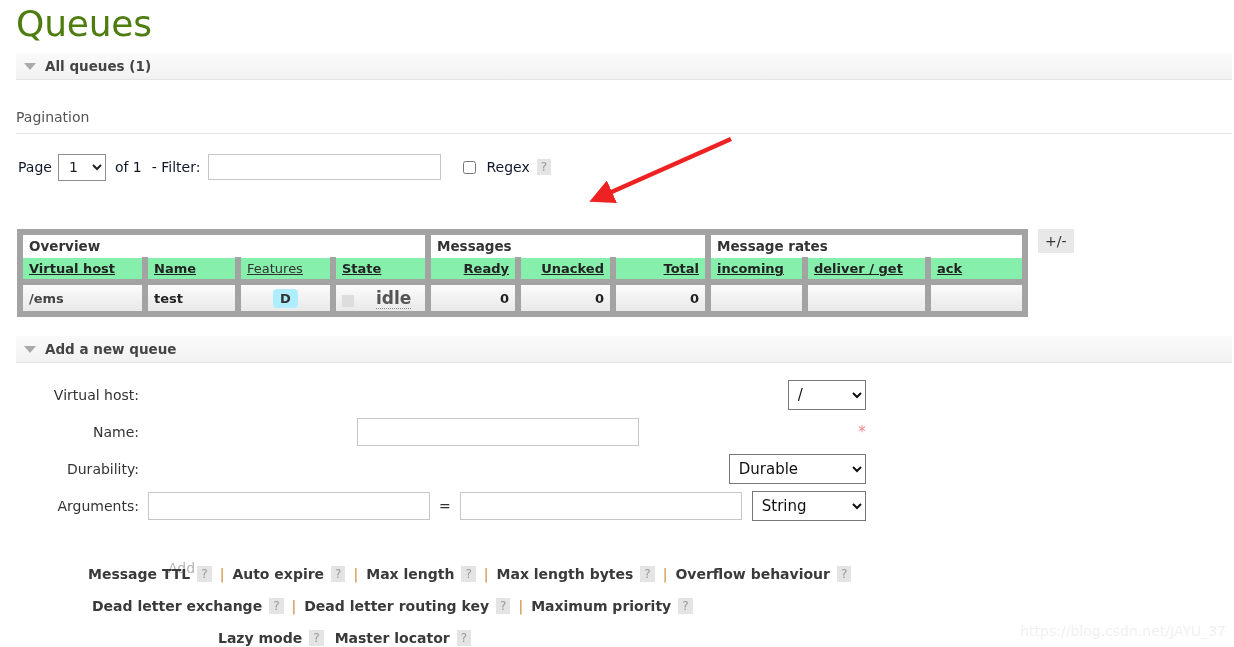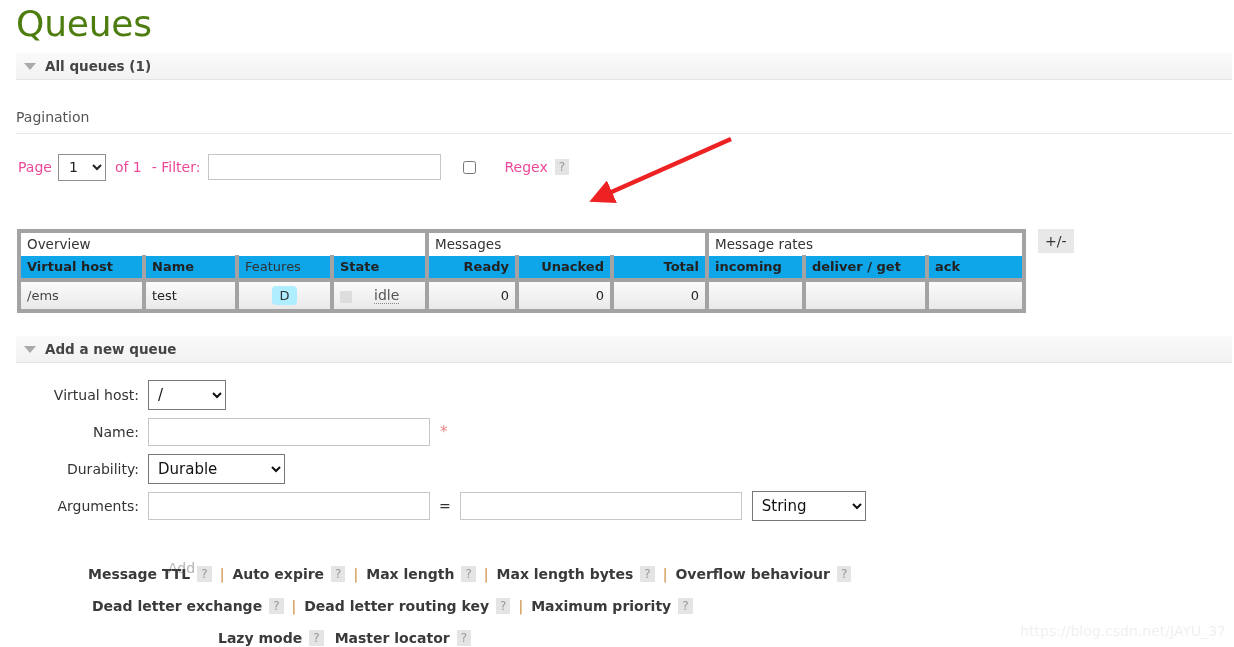--- a/index.html
+++ b/index.html
@@ -70,21 +70,21 @@
     width: 1216px; height: 1px;
     background: #e7e7e7;
   }
   #pagination-row {
     position: absolute;
     left: 18px; top: 152px;
     height: 30px;
     display: flex;
     align-items: center;
   }
-  #pagination-row .txt { font-size: 14px; color: #ec4899; }
+  #pagination-row .txt { font-size: 14px; color: #0f172a; }
   #page-label { margin-right: 6px; }
   select.mini {
     font-family: inherit;
     font-size: 14px;
     height: 27px;
     padding: 1px 2px 1px 6px;
     border: 1px solid #8f8f8f;
     background: #fff;
     color: #222;
     border-radius: 0;
@@ -98,21 +98,21 @@
     background: #fff;
     font-family: inherit;
     font-size: 13px;
     padding: 2px 4px;
     border-radius: 0;
   }
   #regex-check {
     margin-left: 22px;
     width: 13px; height: 13px;
   }
-  #regex-label { margin-left: 25px; }
+  #regex-label { margin-left: 7px; }
   .qmark {
     display: inline-block;
     background: #e4e4e4;
     color: #9a9a9a;
     font-size: 12px;
     line-height: 16px;
     padding: 0 4px;
     margin-left: 7px;
     cursor: pointer;
     vertical-align: middle;
@@ -128,38 +128,39 @@
 
   
   #queues-table {
     position: absolute;
     left: 17px; top: 229px;
     border-collapse: collapse;
     font-size: 13px;
     color: #222;
   }
   #queues-table th, #queues-table td {
-    border: 4px solid #a3a3a3;
+    border: 6px solid #a3a3a3;
     padding: 3px 6px;
-    font-weight: normal;
+    font-weight: bold;
     text-align: left;
     height: 24px;
   }
   #queues-table tr.group-row th {
     background: #ffffff;
     font-size: 13.5px;
     color: #333;
     border-bottom: 1px solid #ffffff;
   }
   #queues-table tr.head-row th {
-    background: #0ea5e9;
+    background: #86efac;
     font-weight: bold;
     border-top: none;
     color: #222;
     white-space: nowrap;
+    text-decoration: underline;
   }
   #queues-table tr.head-row th.light { font-weight: normal; color: #333; }
   #queues-table tr.data-row td {
     background: linear-gradient(to bottom, #fbfbfb 0%, #e9e9e9 100%);
     height: 31px;
   }
   .col-num { text-align: right !important; }
   .cell-name { font-weight: bold; }
   .cell-vhost { color: #444; }
   .feature-badge {
@@ -175,21 +176,21 @@
   .state-swatch {
     display: inline-block;
     width: 12px; height: 12px;
     background: #dddddd;
     vertical-align: middle;
     margin-right: 22px;
   }
   .state-text {
     color: #555;
     border-bottom: 1px dotted #888;
-    font-size: 14px;
+    font-size: 17px;
     text-align: right;
   }
   #plusminus-btn {
     position: absolute;
     left: 1038px; top: 229px;
     background: #e8e8e8;
     color: #333;
     font-size: 14px;
     padding: 3px 7px;
     cursor: pointer;
@@ -198,20 +199,21 @@
 
   
   #add-form {
     position: absolute;
     left: 0px; top: 376px;
   }
   .frow {
     display: flex;
     align-items: center;
     height: 37px;
+    justify-content: space-between;
   }
   .flabel {
     width: 148px;
     text-align: right;
     padding-right: 9px;
     font-size: 14px;
     color: #333;
     white-space: nowrap;
   }
   .flabel .qmark { margin-left: 6px; }

